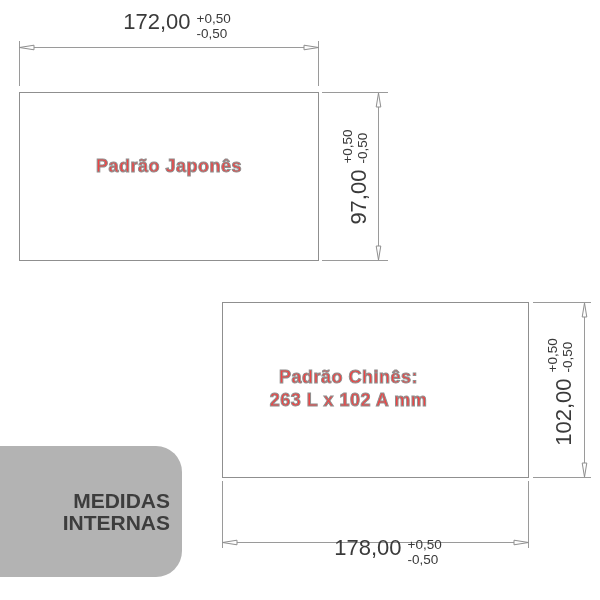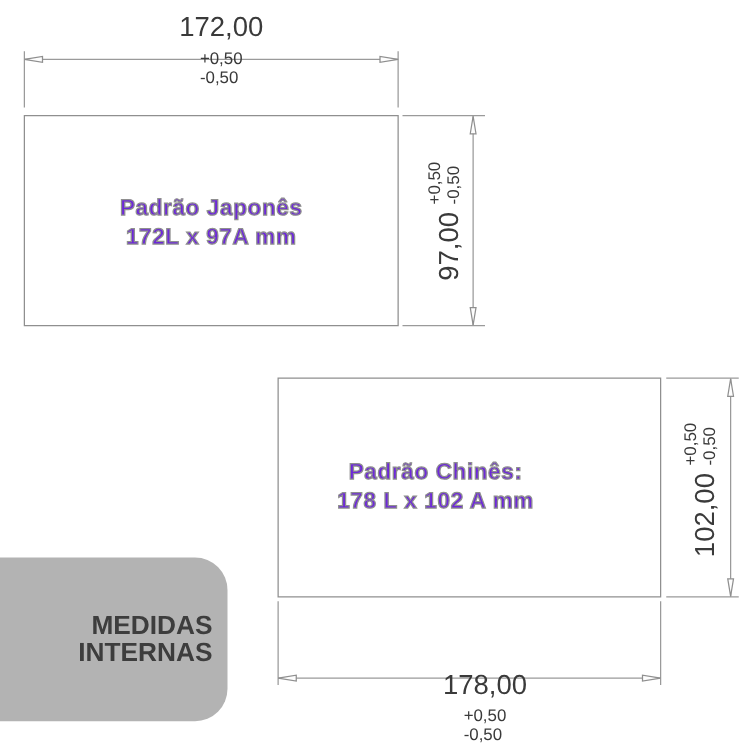--- a/index.html
+++ b/index.html
@@ -37,31 +37,30 @@
     border: 1px solid #8f8f8f;
     box-sizing: border-box;
   }
   .rect-label {
     position: absolute;
     text-align: center;
     font-weight: bold;
     font-size: 18px;
     line-height: 23px;
     letter-spacing: 0.5px;
-    color: #6d28d9;
+    color: #ef4444;
     -webkit-text-stroke: 1px #8f8f8f;
   }
   .dim-label-h {
     position: absolute;
     display: flex;
     justify-content: center;
-    align-items: center;
+    align-items: flex-start;
     gap: 6px;
     color: #3a3a3a;
-    flex-direction: column;
   }
   .dim-value {
     font-size: 22px;
     line-height: 1;
   }
   .dim-tol {
     display: flex;
     flex-direction: column;
     font-size: 13.5px;
     line-height: 15px;
@@ -133,21 +132,20 @@
     <line x1="222.5" y1="481" x2="222.5" y2="548"></line>
     <line x1="528.5" y1="481" x2="528.5" y2="548"></line>
     <line x1="222.5" y1="542.5" x2="528.5" y2="542.5"></line>
     <polygon points="222.5,542.5 237,540.2 237,544.8"></polygon>
     <polygon points="528.5,542.5 514,540.2 514,544.8"></polygon>
   </svg>
 
   <div class="spec-rect" style="left:19px; top:92px; width:300px; height:169px;"></div>
   <div class="rect-label" style="left:19px; top:155px; width:300px;">
     <div>Padrão Japonês</div>
-    <div>172L x 97A mm</div>
   </div>
 
   <div class="dim-label-h" style="left:27px; top:11px; width:300px;">
     <span class="dim-value">172,00</span>
     <span class="dim-tol">
       <span>+0,50</span>
       <span>-0,50</span>
     </span>
   </div>
 
@@ -157,21 +155,21 @@
       <span class="dim-tol">
         <span>+0,50</span>
         <span>-0,50</span>
       </span>
     </div>
   </div>
 
   <div class="spec-rect" style="left:222px; top:302px; width:307px; height:176px;"></div>
   <div class="rect-label" style="left:222px; top:366px; width:253px;">
     <div>Padrão Chinês:</div>
-    <div>178 L x 102 A mm</div>
+    <div>263 L x 102 A mm</div>
   </div>
 
   <div class="dim-label-v-anchor" style="left:560px; top:392px;">
     <div class="dim-label-v">
       <span class="dim-value">102,00</span>
       <span class="dim-tol">
         <span>+0,50</span>
         <span>-0,50</span>
       </span>
     </div>

